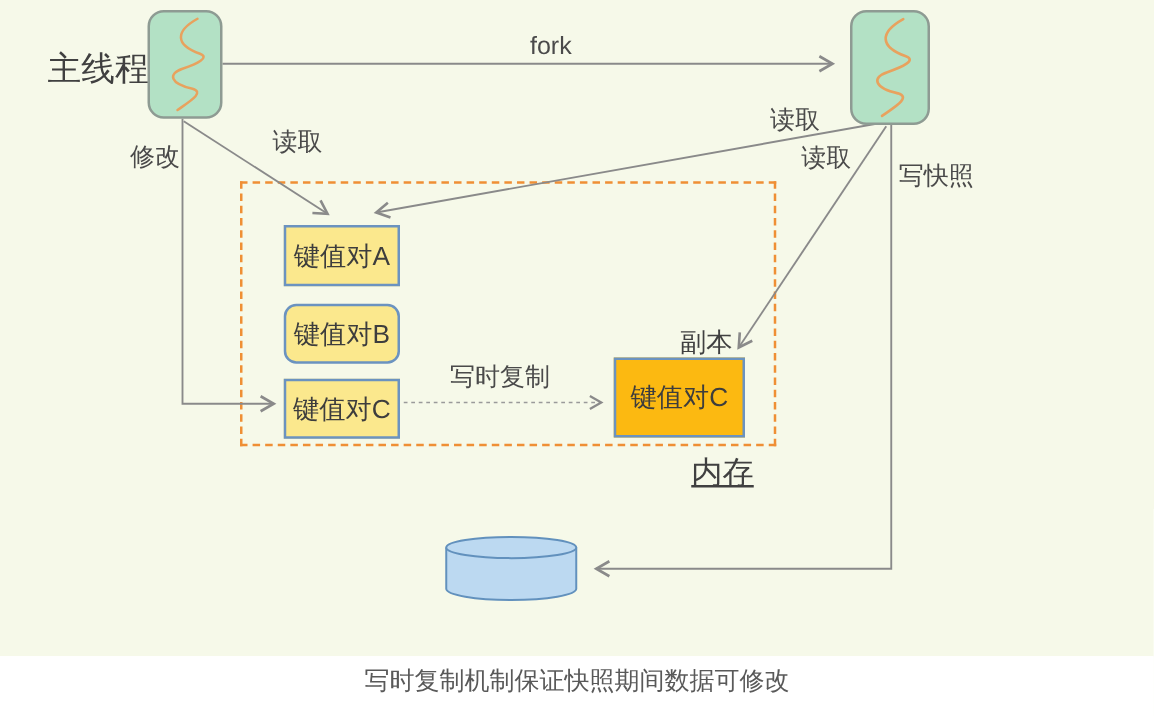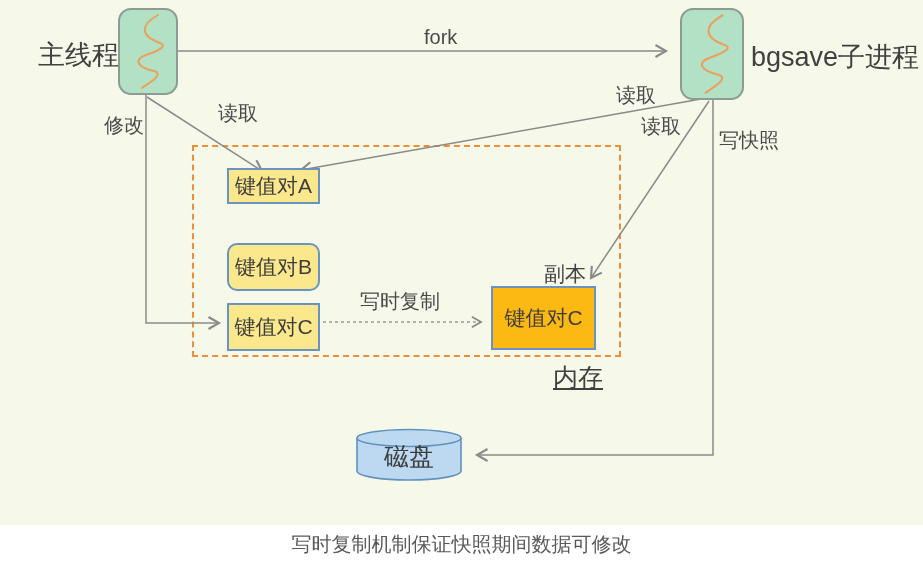--- a/index.html
+++ b/index.html
@@ -83,44 +83,42 @@
     <svg width="56" height="83" viewBox="0 0 56 83">
       <path d="M38 5 C 20 15, 20 26, 40 33 C 48 36, 38 41, 26 45 C 14 49, 16 57, 34 61 C 44 64, 32 71, 22 78" fill="none" stroke="#e8a25e" stroke-width="2" stroke-linecap="round"></path>
     </svg>
   </div>
 
   <div class="abs thread-node" style="left:680px;top:8px;width:64px;height:92px;">
     <svg width="60" height="88" viewBox="0 0 56 83">
       <path d="M38 5 C 20 15, 20 26, 40 33 C 48 36, 38 41, 26 45 C 14 49, 16 57, 34 61 C 44 64, 32 71, 22 78" fill="none" stroke="#e8a25e" stroke-width="2" stroke-linecap="round"></path>
     </svg>
   </div>
-  <div class="abs node-label" style="left:751px;top:39px;">bgsave子进程</div>
 
   <div class="abs edge-label" style="left:424px;top:26px;">fork</div>
   <div class="abs edge-label" style="left:104px;top:112px;">修改</div>
   <div class="abs edge-label" style="left:218px;top:100px;">读取</div>
   <div class="abs edge-label" style="left:616px;top:82px;">读取</div>
   <div class="abs edge-label" style="left:641px;top:113px;">读取</div>
   <div class="abs edge-label" style="left:719px;top:127px;">写快照</div>
   <div class="abs edge-label" style="left:360px;top:288px;">写时复制</div>
 
-  <div class="abs kv-box" style="left:227px;top:168px;width:93px;height:36px;">键值对A</div>
+  <div class="abs kv-box" style="left:227px;top:180px;width:93px;height:49px;">键值对A</div>
   <div class="abs kv-box" style="left:227px;top:243px;width:93px;height:48px;border-radius:10px;">键值对B</div>
   <div class="abs kv-box" style="left:227px;top:303px;width:93px;height:48px;">键值对C</div>
 
   <div class="abs small-label" style="left:519px;top:260px;margin-left:25px;">副本</div>
   <div class="abs kv-box copy" style="left:491px;top:286px;width:105px;height:64px;">键值对C</div>
 
   <div class="abs memory-label" style="left:553px;top:361px;text-decoration:underline;">内存</div>
 
   <div class="abs disk" style="left:355px;top:428px;">
     <svg width="108" height="54" viewBox="0 0 108 54">
       <path d="M2 10 L2 43 A52 9 0 0 0 106 43 L106 10" fill="#bcd9f1" stroke="#6291bd" stroke-width="1.6"></path>
       <ellipse cx="54" cy="10" rx="52" ry="8.5" fill="#bcd9f1" stroke="#6291bd" stroke-width="1.6"></ellipse>
     </svg>
   </div>
-  <div class="abs disk-label" style="left:355px;top:440px;">磁盘</div>
 
 </div>
 
 <div class="caption-band">
   <div class="caption">写时复制机制保证快照期间数据可修改</div>
 </div>
 
 </body></html>

